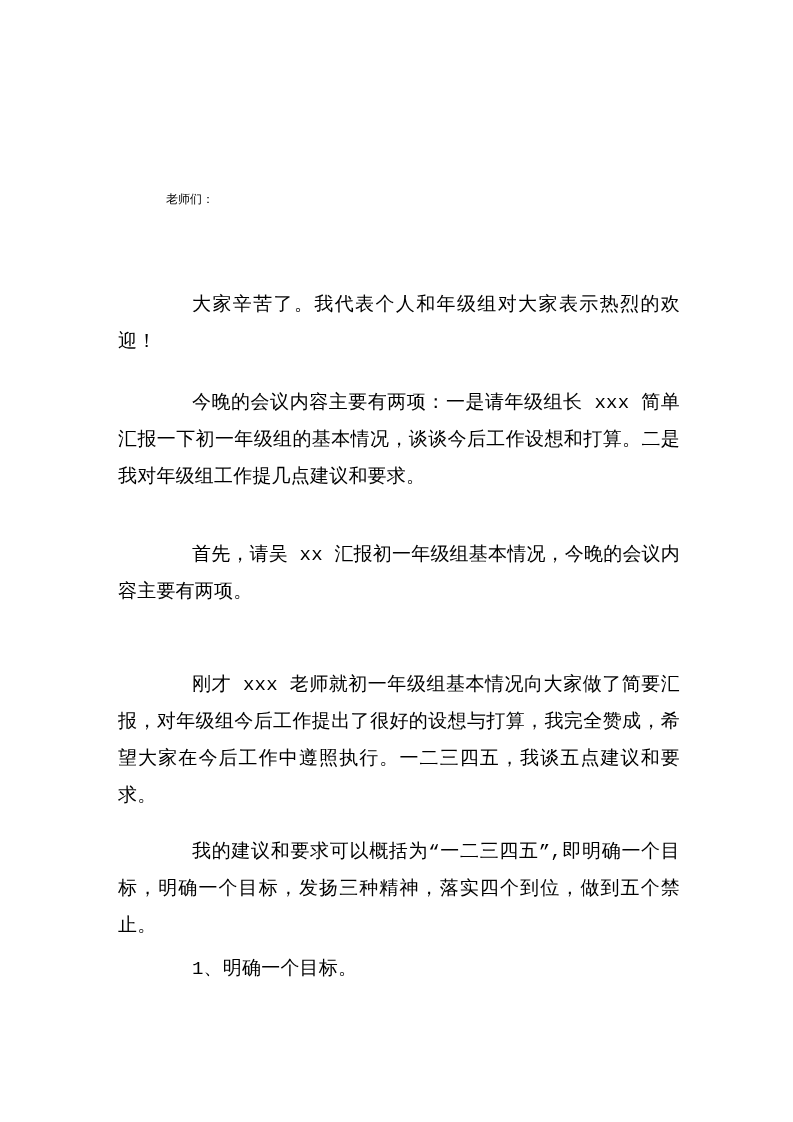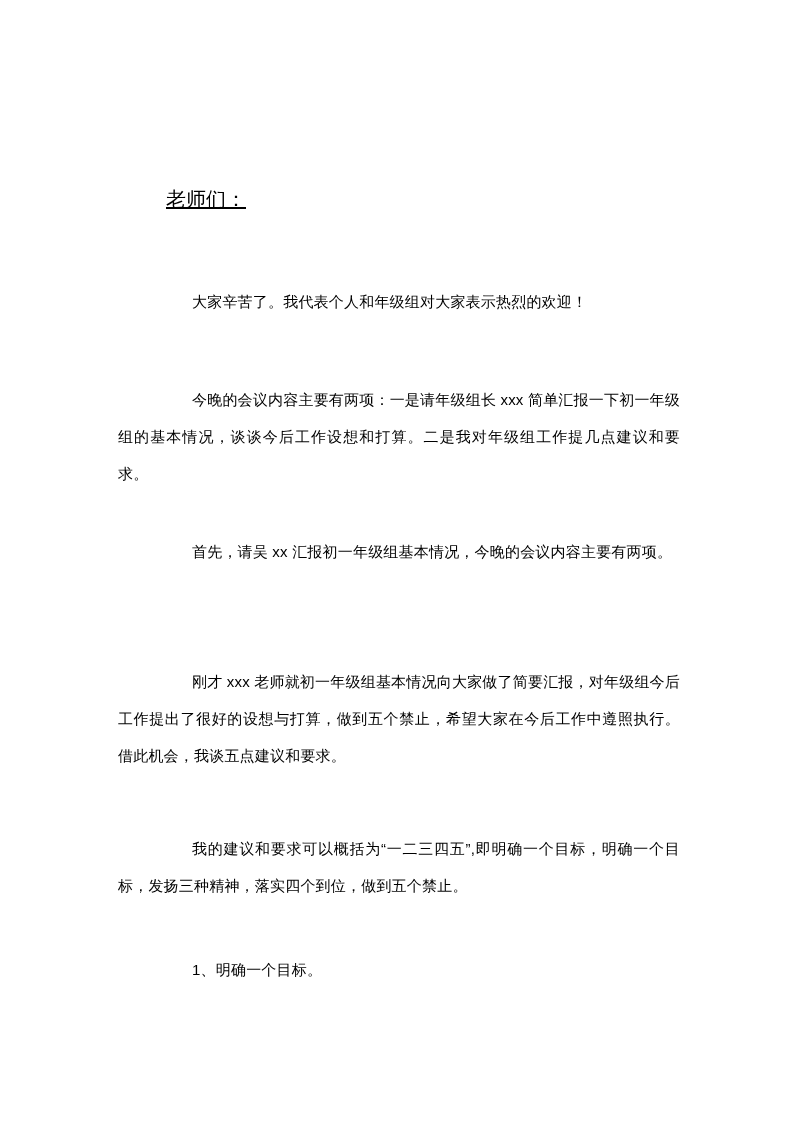--- a/index.html
+++ b/index.html
@@ -18,48 +18,47 @@
       position: absolute;
       left: 118px;
       top: 0;
       width: 562px;
     }
     .salutation {
       position: absolute;
       left: 48px;
       top: 187px;
       font-family: "DejaVu Sans", sans-serif;
-      font-size: 20px;
+      font-size: 12px;
       line-height: 24px;
       white-space: nowrap;
       letter-spacing: 0px;
-      text-decoration: underline;
     }
     .para {
       position: absolute;
       left: 0;
       width: 562px;
-      font-family: Liberation Sans, sans-serif;
-      font-size: 15px;
+      font-family: Liberation Mono, monospace;
+      font-size: 19px;
       line-height: 37px;
       text-indent: 74px;
       text-align: justify;
       letter-spacing: 0.2px;
     }
     .p1 { top: 268px; }
     .p2 { top: 366px; }
     .p3 { top: 518px; }
     .p4 { top: 648px; }
     .p5 { top: 815px; }
     .p6 { top: 933px; margin-top: 18px; }
   </style>
 </head>
 <body>
 
 <div class="page">
   <div class="salutation">老师们：</div>
   <p class="para p1">大家辛苦了。我代表个人和年级组对大家表示热烈的欢迎！</p>
   <p class="para p2">今晚的会议内容主要有两项：一是请年级组长 xxx 简单汇报一下初一年级组的基本情况，谈谈今后工作设想和打算。二是我对年级组工作提几点建议和要求。</p>
   <p class="para p3">首先，请吴 xx 汇报初一年级组基本情况，今晚的会议内容主要有两项。</p>
-  <p class="para p4">刚才 xxx 老师就初一年级组基本情况向大家做了简要汇报，对年级组今后工作提出了很好的设想与打算，做到五个禁止，希望大家在今后工作中遵照执行。借此机会，我谈五点建议和要求。</p>
+  <p class="para p4">刚才 xxx 老师就初一年级组基本情况向大家做了简要汇报，对年级组今后工作提出了很好的设想与打算，我完全赞成，希望大家在今后工作中遵照执行。一二三四五，我谈五点建议和要求。</p>
   <p class="para p5">我的建议和要求可以概括为“一二三四五”,即明确一个目标，明确一个目标，发扬三种精神，落实四个到位，做到五个禁止。</p>
   <p class="para p6">1、明确一个目标。</p>
 </div>
 
 </body></html>

